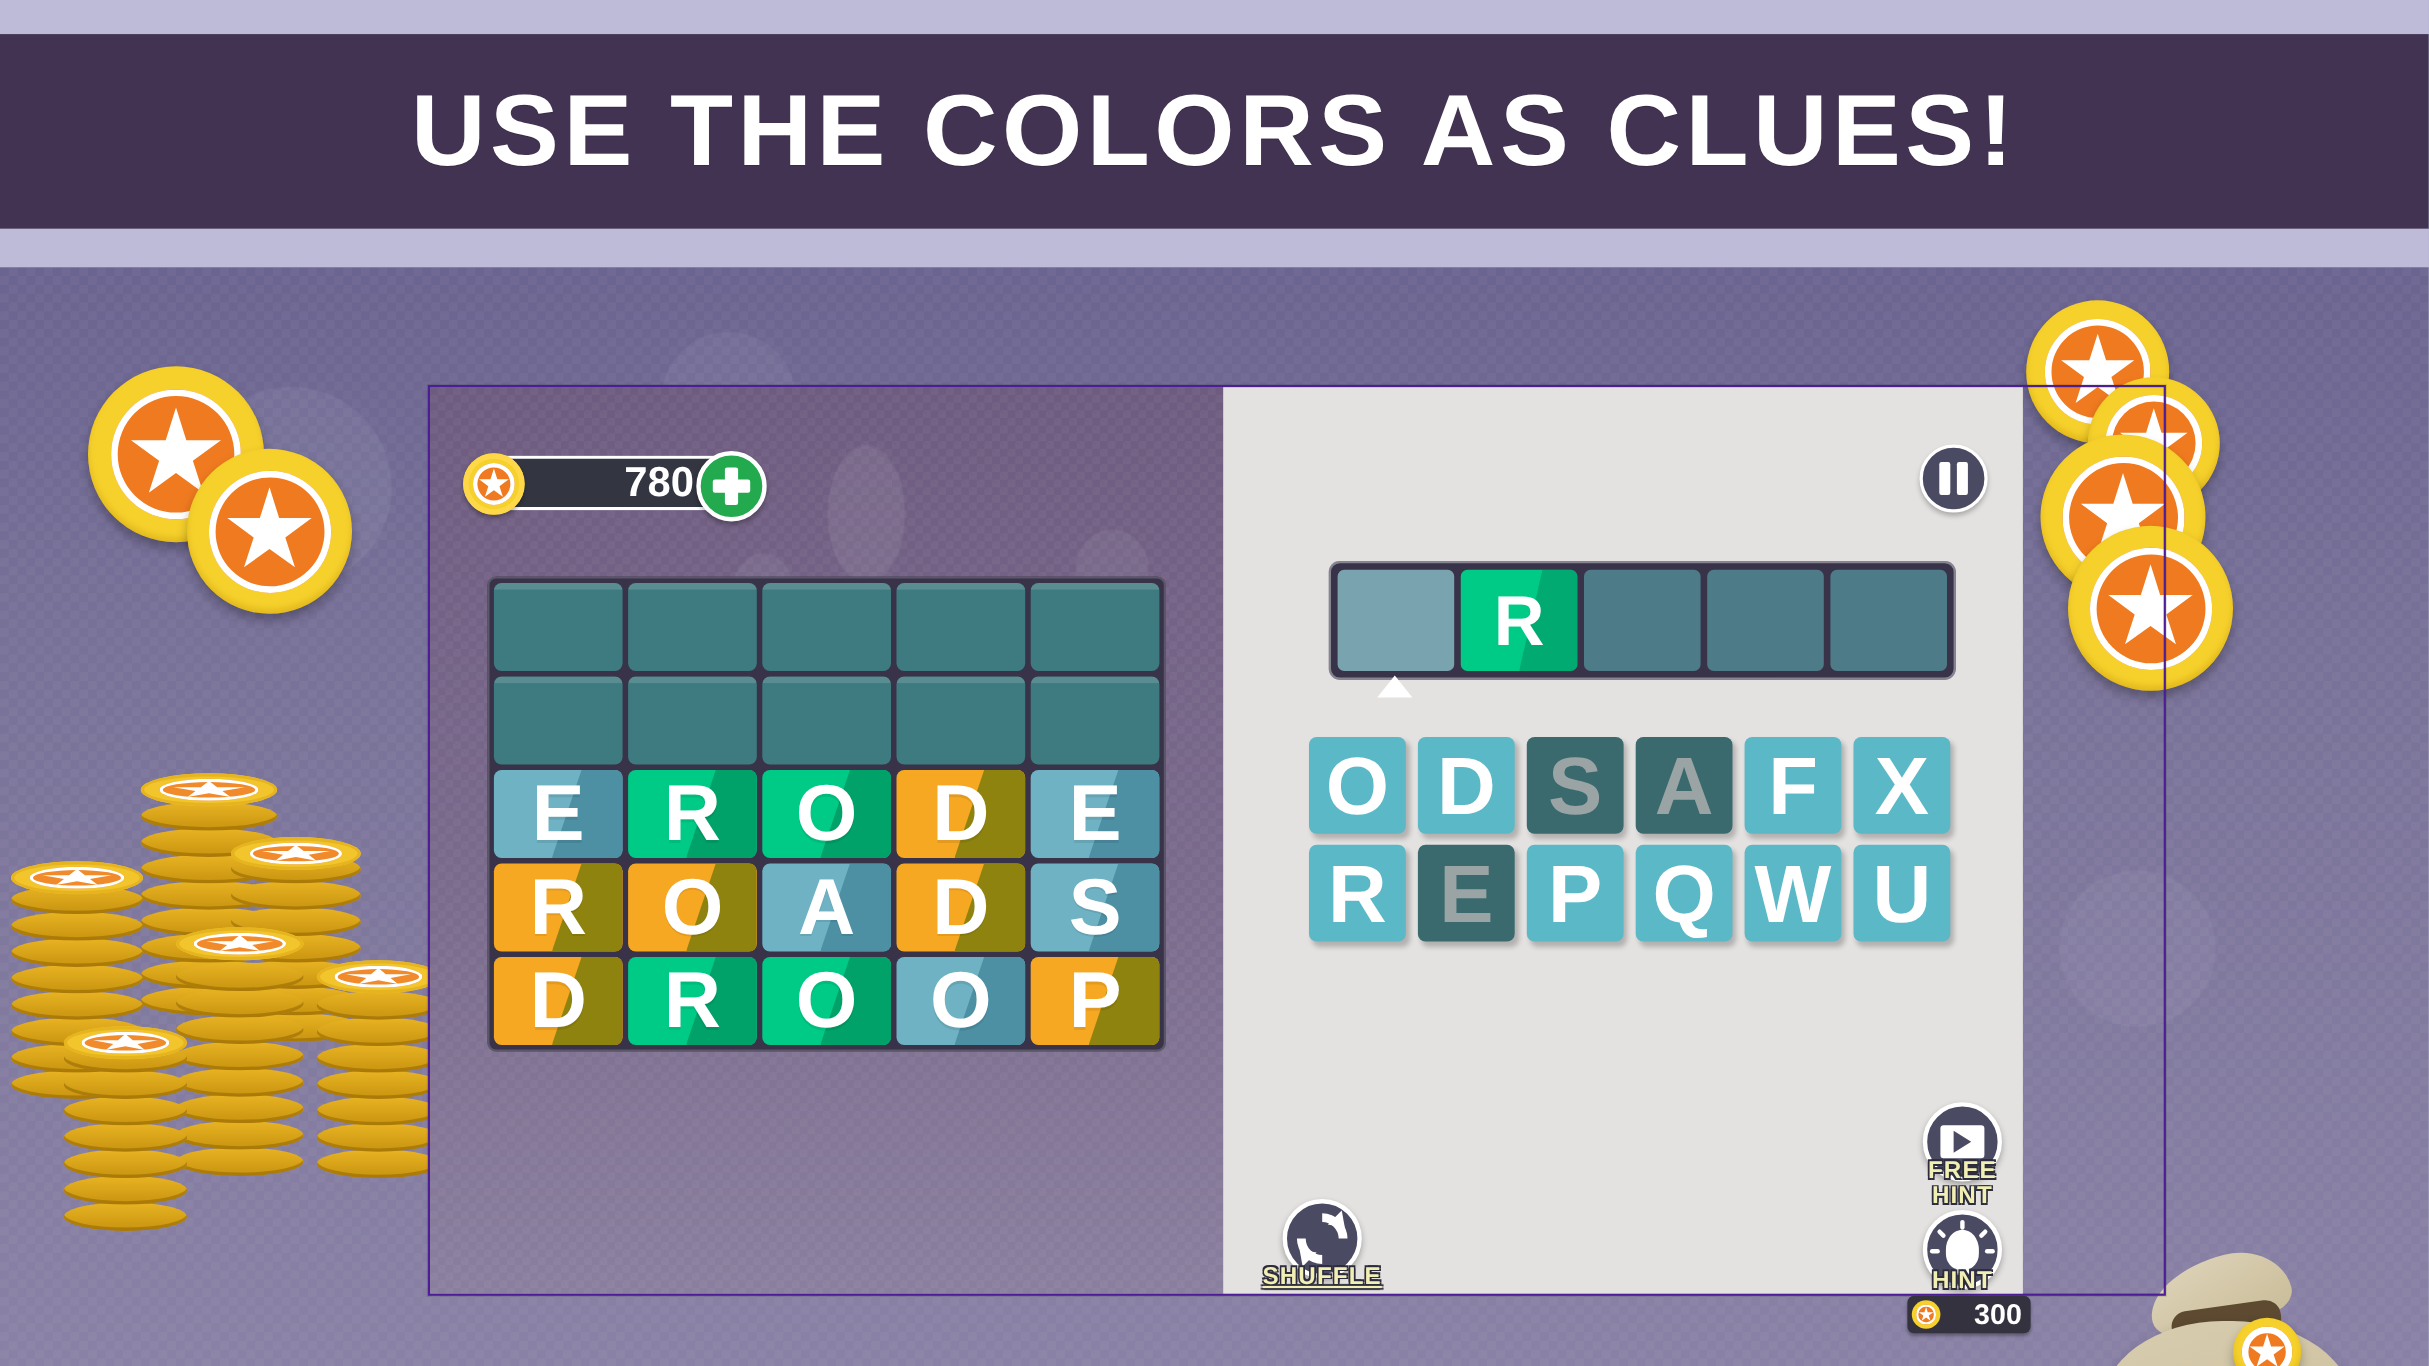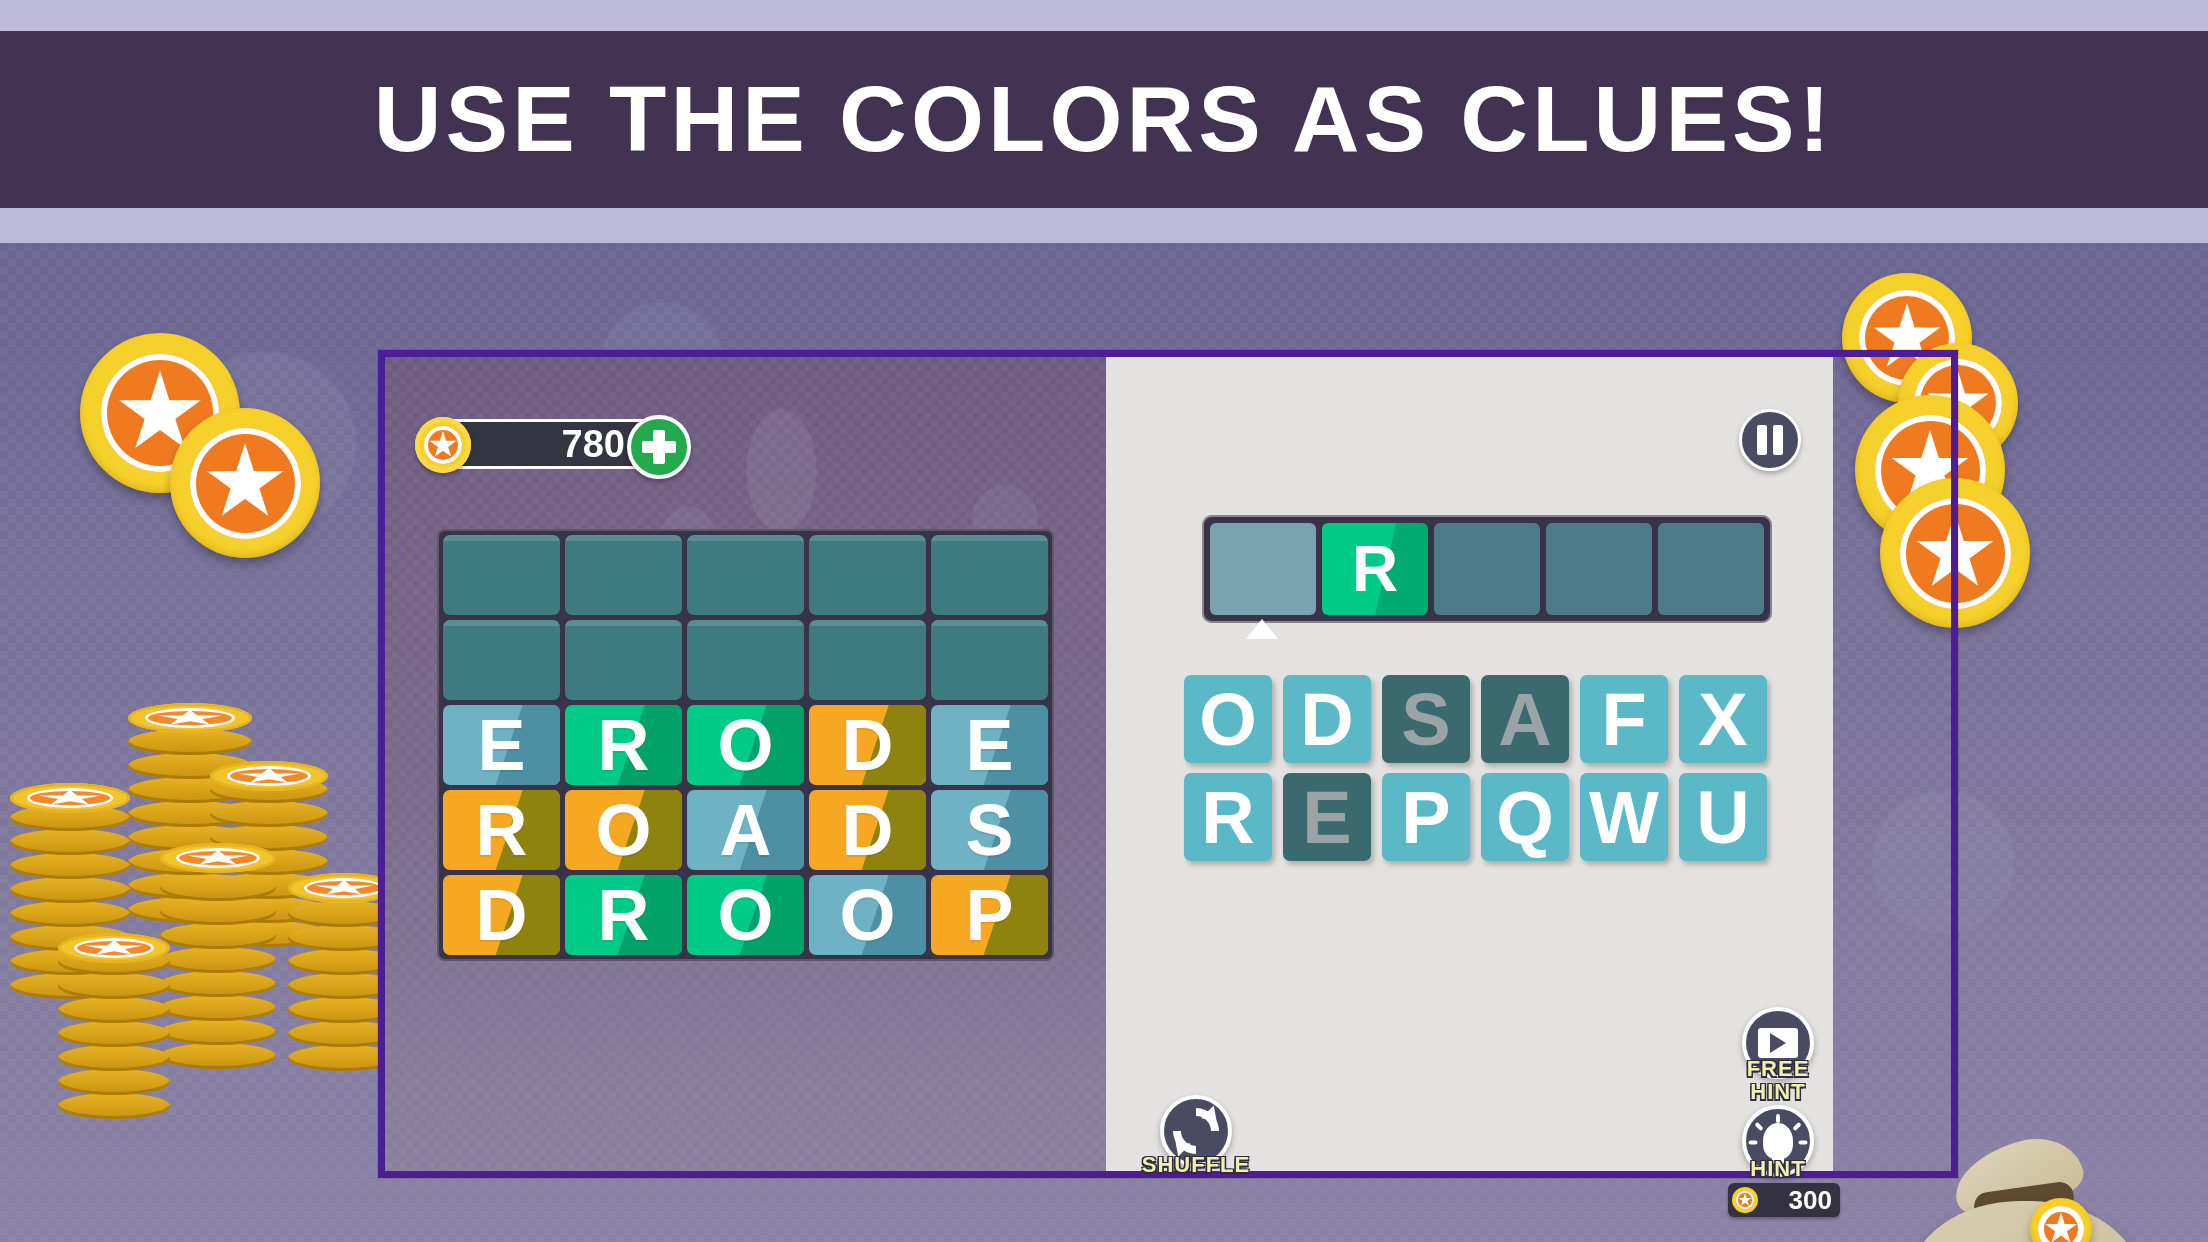--- a/index.html
+++ b/index.html
@@ -100,22 +100,22 @@
   }
   #bag-top{
     position:absolute;left:52px;top:0px;width:130px;height:62px;
     background:linear-gradient(160deg,#ded4ba,#c9bc98);
     border-radius:60% 40% 20% 20% / 70% 70% 30% 30%;
     transform:rotate(-14deg);
   }
 
   
   #game-frame{
-    position:absolute;left:378px;top:350px;width:1580px;height:828px;
-    border:7px solid #4c1d95;
+    position:absolute;left:389px;top:350px;width:1580px;height:828px;
+    border:2px solid #4c1d95;
     box-sizing:border-box;
     box-shadow:0 0 0 1px rgba(0,0,0,.1);
   }
   #left-panel{
     position:absolute;left:0;top:0;width:721px;height:100%;
     background:
       radial-gradient(ellipse at 55% 14%, rgba(255,255,255,.07) 0 34px, rgba(255,255,255,0) 36px),
       radial-gradient(ellipse at 42% 24%, rgba(255,255,255,.06) 0 30px, rgba(255,255,255,0) 32px),
       radial-gradient(ellipse at 86% 20%, rgba(255,255,255,.05) 0 32px, rgba(255,255,255,0) 34px),
       linear-gradient(180deg,#6e5c80 0%, #7a6a8c 55%, #8a7f9e 100%);
@@ -246,21 +246,21 @@
     display:flex;align-items:center;justify-content:center;cursor:pointer;
     box-shadow:0 3px 6px rgba(0,0,0,.3);
   }
   .btn-caption{
     position:absolute;width:160px;text-align:center;
     font-size:22px;font-weight:bold;color:#f2efb4;
     letter-spacing:1px;line-height:1.05;
     text-shadow:-1.5px -1.5px 0 #2d2d3d,1.5px -1.5px 0 #2d2d3d,-1.5px 1.5px 0 #2d2d3d,1.5px 1.5px 0 #2d2d3d;
   }
   #shuffle-button{left:54px;top:738px;}
-  #shuffle-caption{left:10px;top:796px;}
+  #shuffle-caption{left:10px;top:796px;text-decoration:underline;}
   #free-coins-button{left:636px;top:650px;}
   #free-coins-caption{left:592px;top:700px;}
   #hint-button{left:636px;top:748px;}
   #hint-caption{left:592px;top:800px;}
   #hint-cost{
     position:absolute;left:622px;top:826px;width:104px;height:34px;
     background:#35323f;border-radius:6px;
     display:flex;align-items:center;justify-content:flex-end;padding-right:8px;
     box-shadow:0 2px 3px rgba(0,0,0,.3);
   }

